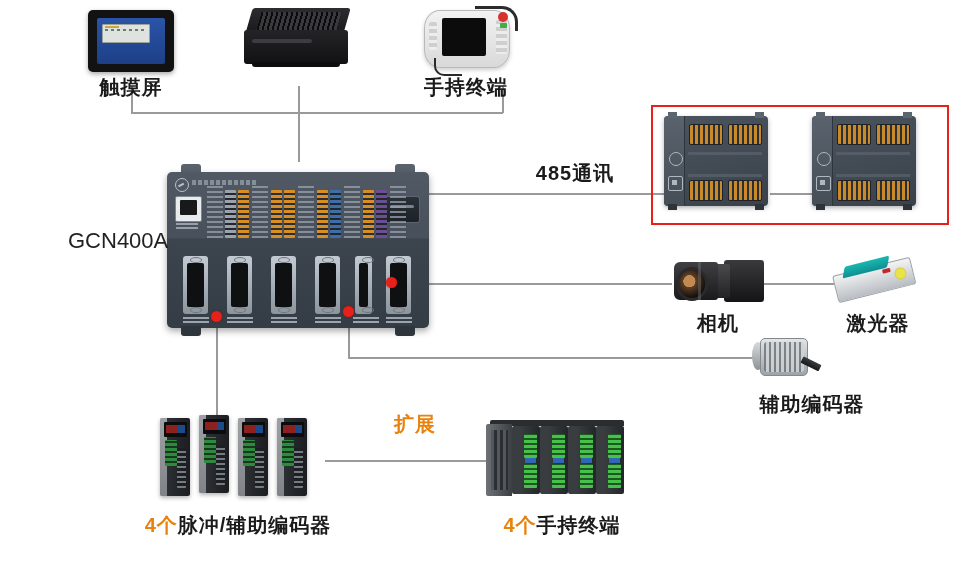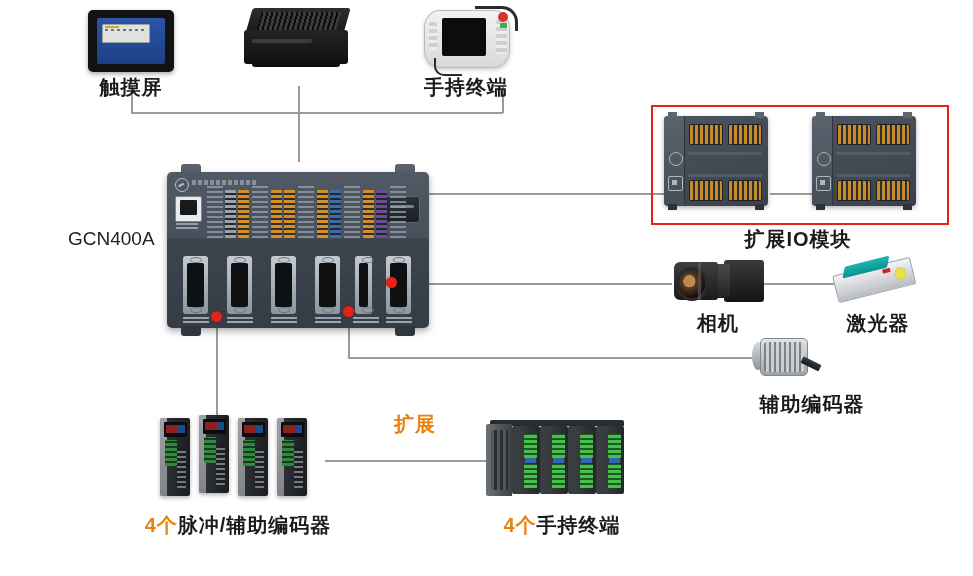--- a/index.html
+++ b/index.html
@@ -19,21 +19,21 @@
     font-size:20px;
     font-weight:700;
     letter-spacing:1px;
     white-space:nowrap;
   }
   .cap.orange{color:#e8820c;}
   .cap .on{color:#e8820c;}
   .lbl-plain{
     position:absolute;
     color:#222;
-    font-size:19px;
+    font-size:22px;
     font-weight:400;
     white-space:nowrap;
   }
   .wire{position:absolute;background:#9a9a9a;}
   .wire.h{height:1.5px;}
   .wire.v{width:1.5px;}
   .dot{
     position:absolute;width:11px;height:11px;border-radius:50%;
     background:#e8201a;box-shadow:0 0 2px rgba(120,0,0,.6);
   }
@@ -316,20 +316,21 @@
     <div class="plab" style="left:186px;"></div>
     <div class="plab" style="left:219px;"></div>
   </div>
 
   <div class="lbl-plain" style="left:68px;top:228px;">GCN400A</div>
 
   <div class="dot" style="left:211px;top:311px;"></div>
   <div class="dot" style="left:343px;top:306px;"></div>
   <div class="dot" style="left:386px;top:277px;"></div>
 
+  <div class="cap" style="left:505px;top:160px;width:140px;">485通讯</div>
 
   <div class="redbox" style="left:651px;top:105px;width:294px;height:116px;"></div>
 
   <div class="node iomod" style="left:664px;top:112px;">
     <div class="bd"></div>
     <div class="lft"></div>
     <div class="cnr c1"></div>
     <div class="cnr c2"></div>
     <div class="cnr c3"></div>
     <div class="cnr c4"></div>
@@ -353,21 +354,20 @@
     <div class="strip" style="top:40px;"></div>
     <div class="strip" style="top:62px;"></div>
     <div class="blk" style="left:25px;top:12px;"></div>
     <div class="blk" style="left:64px;top:12px;"></div>
     <div class="blk" style="left:25px;top:68px;"></div>
     <div class="blk" style="left:64px;top:68px;"></div>
     <div class="lg"></div>
     <div class="sq"></div>
   </div>
 
-  <div class="cap" style="left:698px;top:226px;width:200px;">扩展IO模块</div>
 
   <div class="node cam" style="left:672px;top:256px;">
     <div class="bodyc"></div>
     <div class="mid"></div>
     <div class="lens"></div>
     <div class="rib"></div>
   </div>
   <div class="cap" style="left:674px;top:310px;width:88px;">相机</div>
 
   <div class="node laser" style="left:832px;top:252px;">

